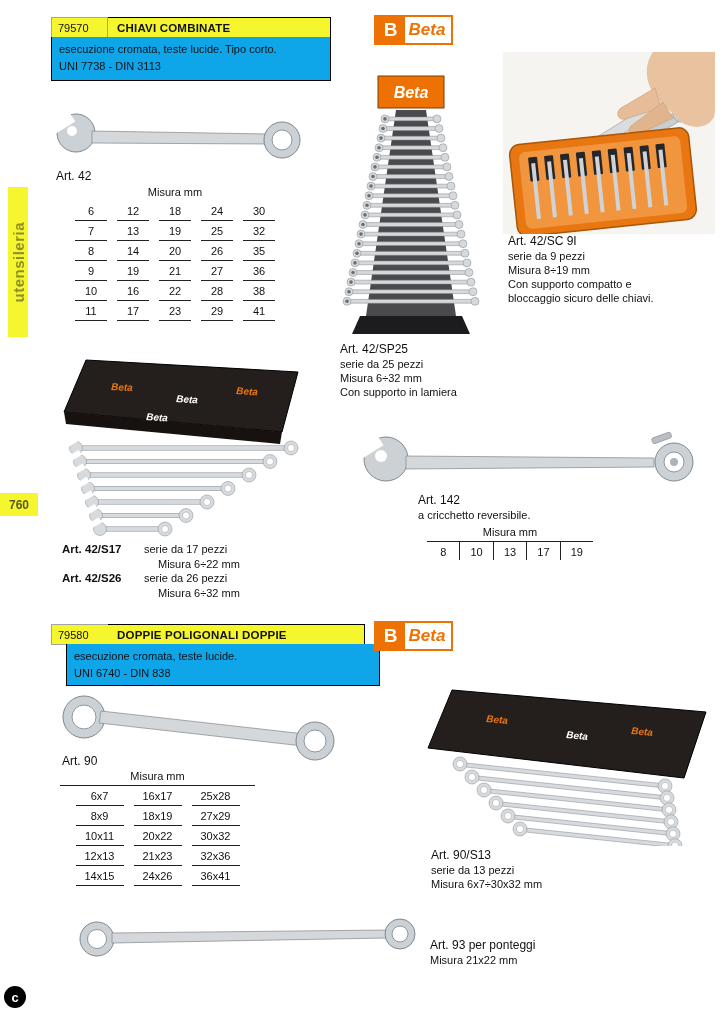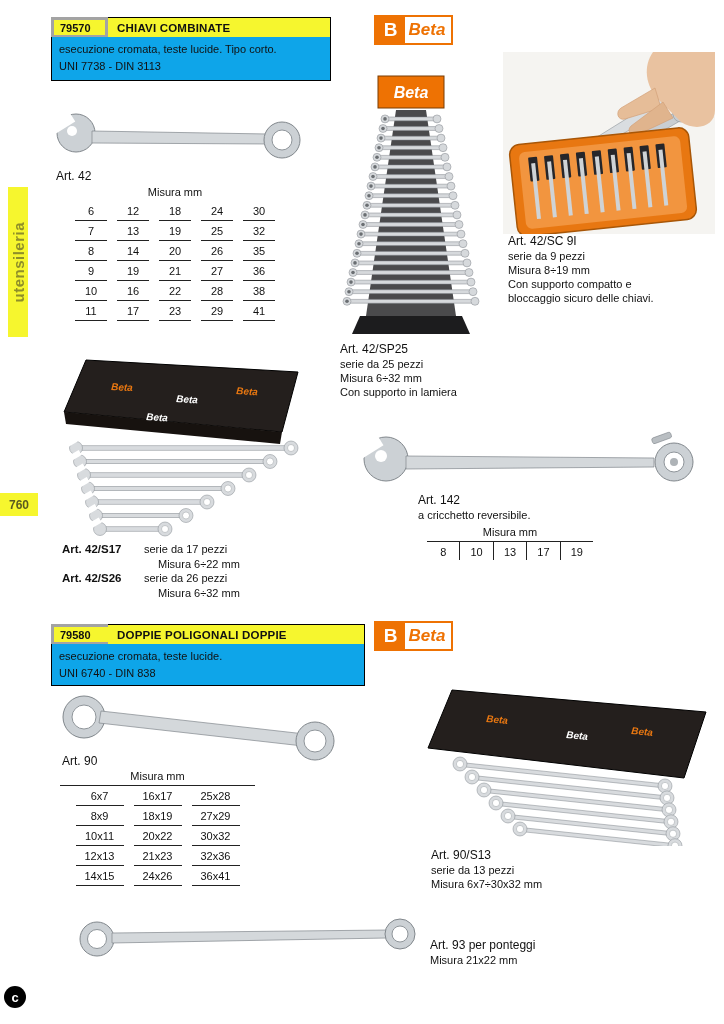--- a/index.html
+++ b/index.html
@@ -4,21 +4,21 @@
 <style>
   *{box-sizing:border-box;margin:0;padding:0}
   :root{--yel:#f6f62e;--org:#ee7203;--ink:#111;}
   body{margin:0;background:#fff}
   .page{position:relative;width:724px;height:1024px;background:#fff;overflow:hidden;
         font-family:"Liberation Sans",sans-serif;color:var(--ink);}
   .abs{position:absolute}
   svg text{font-family:"Liberation Sans",sans-serif}
 
   
-  .hdr-code{background:var(--yel);border:3px solid #a3a3a3;font-weight:bold;font-size:11px;
+  .hdr-code{background:var(--yel);border:1px solid #a3a3a3;font-weight:normal;font-size:11px;
             display:flex;align-items:center;padding-left:6px;height:21px}
   .hdr-title{background:var(--yel);border:1px solid #000;border-left:none;font-weight:bold;
              font-size:11.5px;display:flex;align-items:center;padding-left:9px;height:21px;letter-spacing:.2px}
   .desc-box{border:1px solid #000;border-top:none;font-size:11px;line-height:1.5;padding:4px 7px;background:#0ea5e9}
 
   
   .beta{display:flex;border:2px solid var(--org);background:#fff;height:30px;width:79px}
   .beta-sq{width:29px;background:var(--org);color:#fff;font-weight:bold;font-size:19px;
            display:flex;align-items:center;justify-content:center}
   .beta-word{flex:1;color:var(--org);font-weight:bold;font-style:italic;font-size:17px;
@@ -361,21 +361,21 @@
         <span>8</span>
         <span>10</span>
         <span>13</span>
         <span>17</span>
         <span>19</span>
       </div>
   </div>
 
   <div class="abs hdr-code" style="left:51px;top:624px;width:69px">79580</div>
   <div class="abs hdr-title" style="left:108px;top:624px;width:257px">DOPPIE POLIGONALI DOPPIE</div>
-  <div class="abs desc-box" style="left:51px;top:644px;width:314px;height:42px">
+  <div class="abs desc-box" style="left:66px;top:644px;width:314px;height:42px">
     <div>esecuzione cromata, teste lucide.</div>
     <div>UNI 6740 - DIN 838</div>
   </div>
 
   <div class="abs beta" style="left:374px;top:621px">
     <div class="beta-sq">B</div>
     <div class="beta-word">Beta</div>
   </div>
 
   <svg class="abs" style="left:53px;top:690px" width="295" height="74" viewBox="0 0 295 74">

